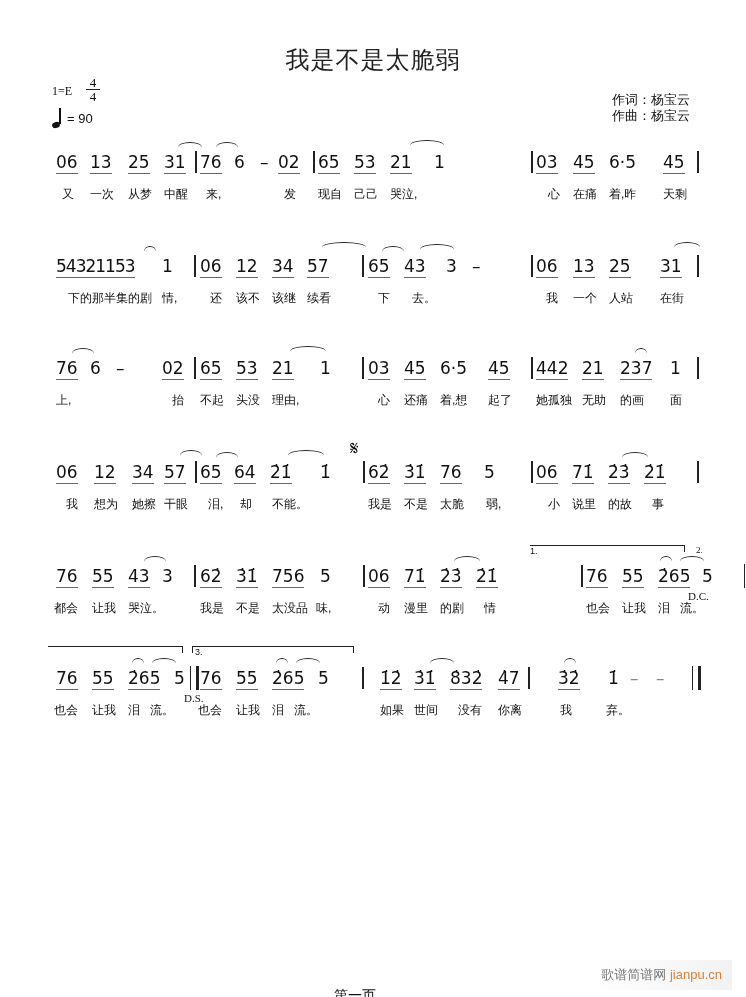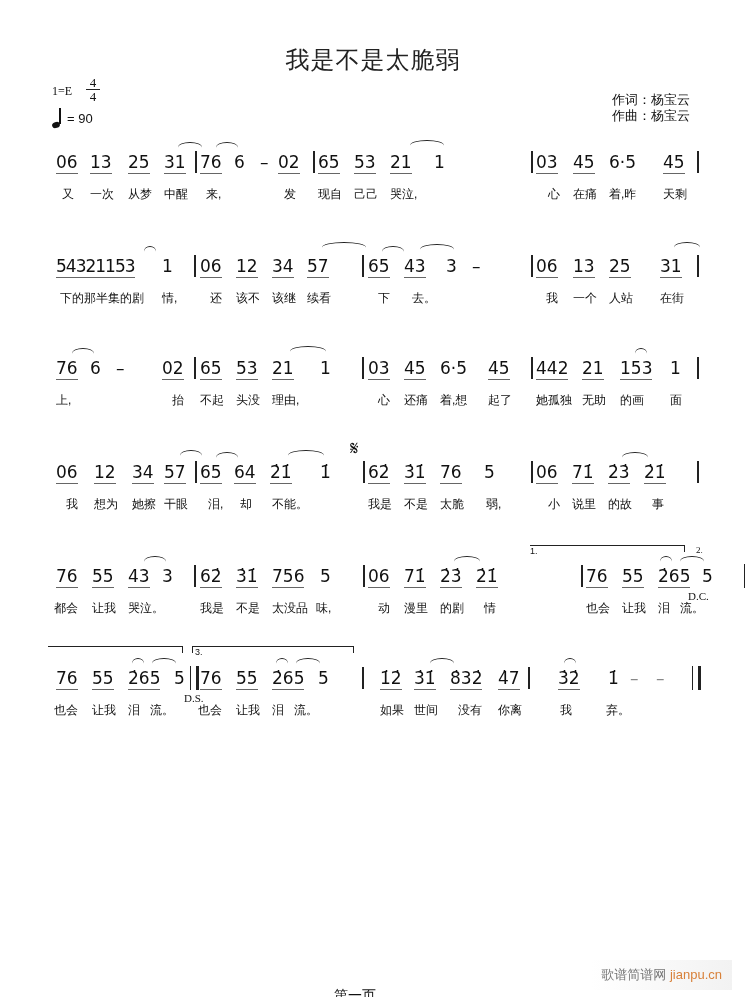--- a/index.html
+++ b/index.html
@@ -109,21 +109,21 @@
   <div class="slur" style="left:368px;top:-12px;width:34px"></div>
   <span class="cell" style="left:394px">3</span>
   <span class="cell" style="left:420px">–</span>
   <div class="bar" style="left:479px"></div>
   <span class="cell u" style="left:484px">06</span>
   <span class="cell u" style="left:521px">13</span>
   <span class="cell u" style="left:557px">25</span>
   <span class="cell u" style="left:608px">31</span>
   <div class="slur" style="left:622px;top:-14px;width:26px;border-right:none"></div>
   <div class="bar" style="left:645px"></div>
-  <span class="lyric" style="left:8px">下的那半集的剧</span>
+  <span class="lyric" style="left:16px">下的那半集的剧</span>
   <span class="lyric" style="left:110px">情,</span>
   <span class="lyric" style="left:158px">还</span>
   <span class="lyric" style="left:184px">该不</span>
   <span class="lyric" style="left:220px">该继</span>
   <span class="lyric" style="left:255px">续看</span>
   <span class="lyric" style="left:326px">下</span>
   <span class="lyric" style="left:360px">去。</span>
   <span class="lyric" style="left:494px">我</span>
   <span class="lyric" style="left:521px">一个</span>
   <span class="lyric" style="left:557px">人站</span>
@@ -144,21 +144,21 @@
   <span class="cell" style="left:268px">1</span>
   <div class="bar" style="left:310px"></div>
   <span class="cell u" style="left:316px">03</span>
   <span class="cell u" style="left:352px">45</span>
   <span class="cell" style="left:388px">6·5</span>
   <span class="cell u" style="left:436px">45</span>
   <div class="bar" style="left:479px"></div>
   <span class="cell u" style="left:484px">442</span>
   <span class="cell u" style="left:530px">21</span>
   <div class="slur" style="left:583px;top:-10px;width:12px"></div>
-  <span class="cell u" style="left:568px">153</span>
+  <span class="cell u" style="left:568px">237</span>
   <span class="cell" style="left:618px">1</span>
   <div class="bar" style="left:645px"></div>
   <span class="lyric" style="left:4px">上,</span>
   <span class="lyric" style="left:120px">抬</span>
   <span class="lyric" style="left:148px">不起</span>
   <span class="lyric" style="left:184px">头没</span>
   <span class="lyric" style="left:220px">理由,</span>
   <span class="lyric" style="left:326px">心</span>
   <span class="lyric" style="left:352px">还痛</span>
   <span class="lyric" style="left:388px">着,想</span>

